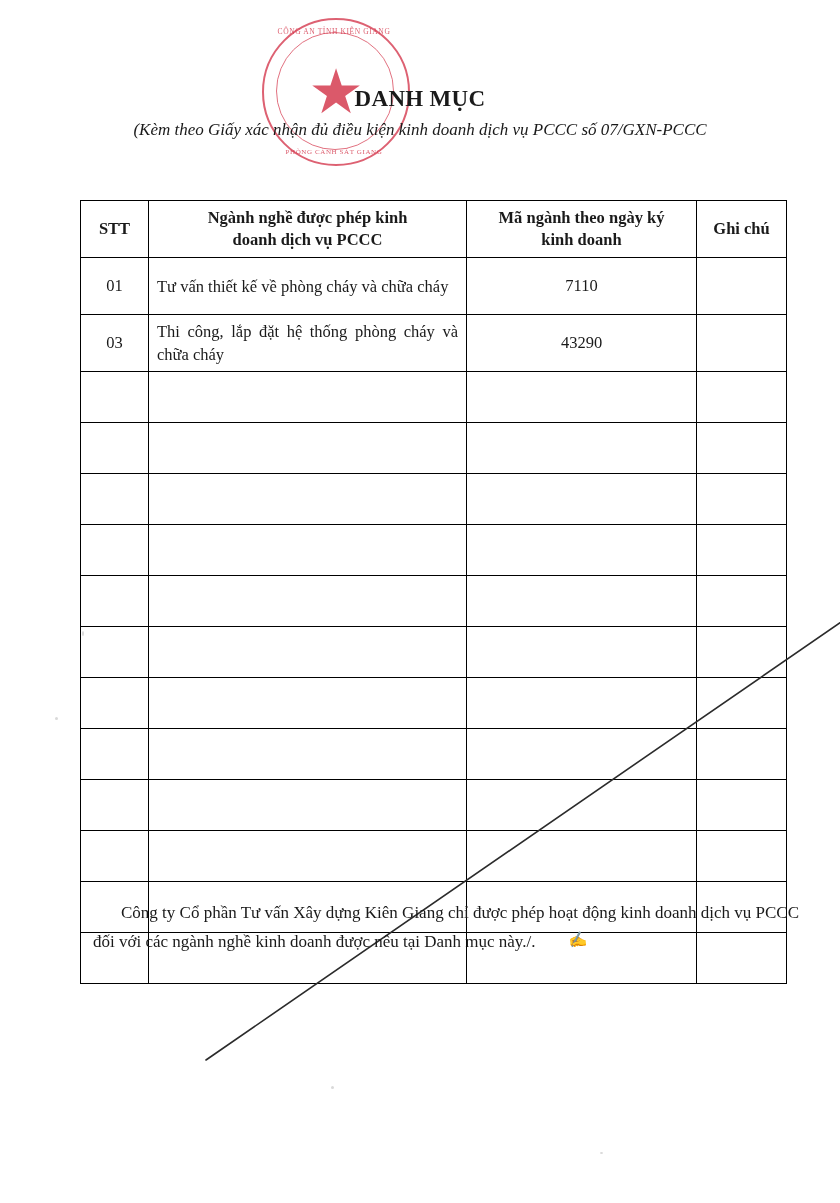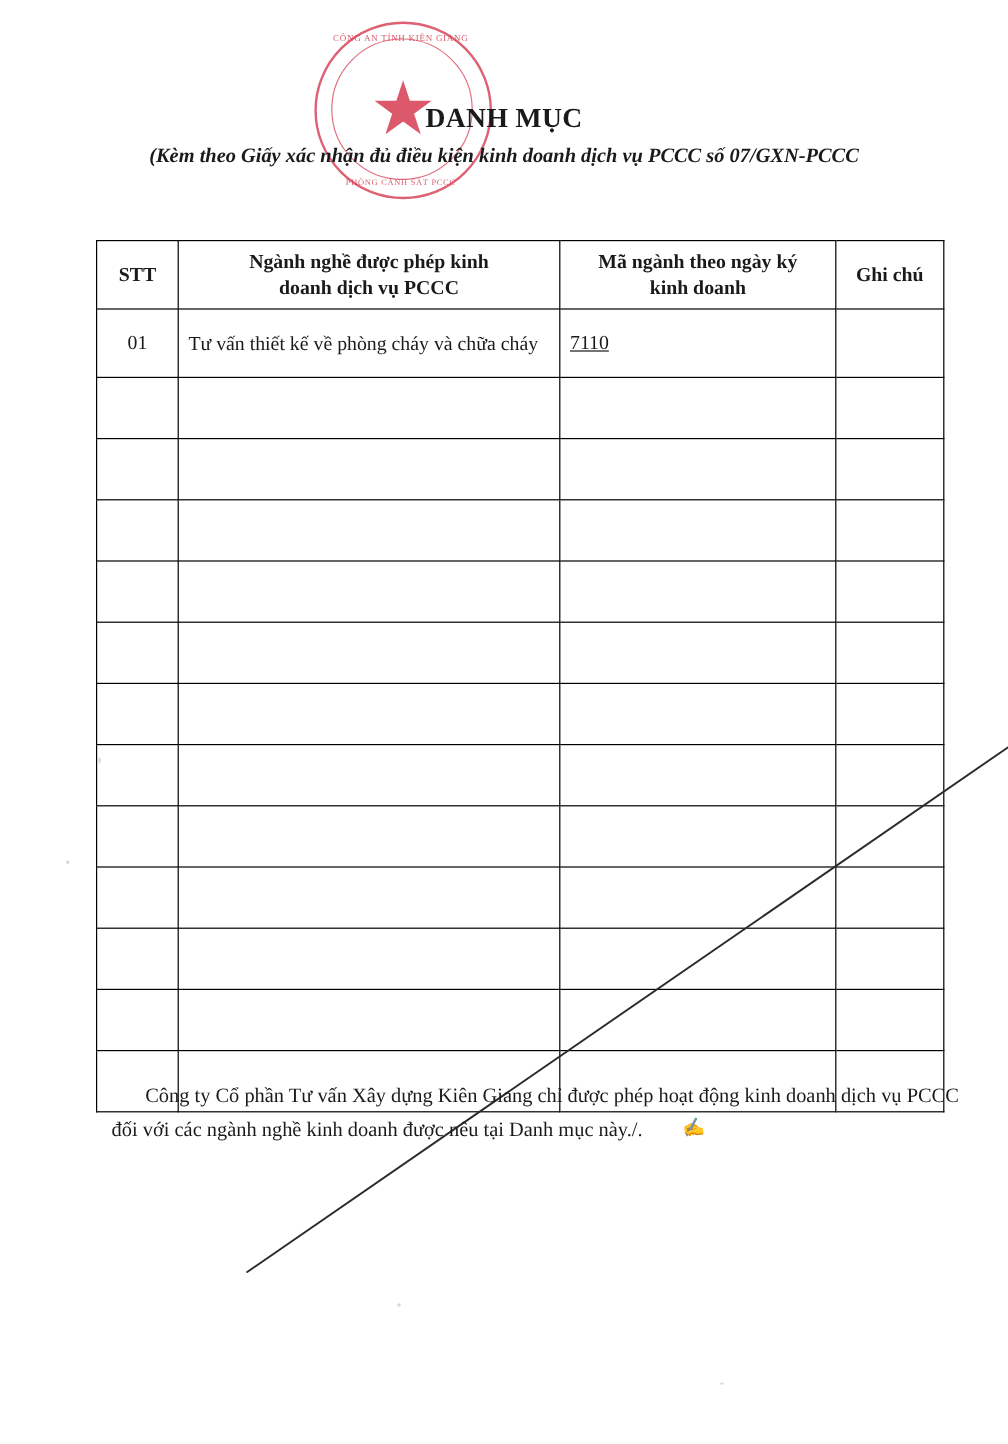--- a/index.html
+++ b/index.html
@@ -87,21 +87,21 @@
   .title-sub {
     font-size: 19px;
     font-weight: bold;
     letter-spacing: .2px;
     line-height: 26px;
   }
   .title-note {
     margin-top: 6px;
     font-size: 17px;
     font-style: italic;
-    font-weight: bold;
+    font-weight: normal;
     line-height: 25px;
   }
 
   
   .table-wrap {
     position: absolute;
     left: 80px;
     top: 200px;
     width: 706px;
   }
@@ -123,21 +123,21 @@
     line-height: 22px;
   }
   col.c-stt { width: 68px; }
   col.c-name { width: 318px; }
   col.c-code { width: 230px; }
   col.c-note { width: 90px; }
 
   td.stt { text-align: center; }
   td.name { text-align: left; line-height: 23px; }
   td.name.justify { text-align: justify; text-align-last: left; }
-  td.code { text-align: left; text-decoration: underline; }
+  td.code { text-align: center; }
   td.note { }
 
   tbody tr.data-row td { height: 48px; }
   tbody tr.empty-row td { height: 42px; }
 
   
   .diagonal {
     position: absolute;
     left: 93px;
     top: 200px;
@@ -176,21 +176,21 @@
 </head>
 <body>
 
 <div class="page">
 
   <div class="seal">
     <div class="ring-outer"></div>
     <div class="ring-inner"></div>
     <div class="seal-text-top">CÔNG AN TỈNH KIÊN GIANG</div>
     <div class="star">★</div>
-    <div class="seal-text-bottom">PHÒNG CẢNH SÁT PCCC</div>
+    <div class="seal-text-bottom">PHÒNG CẢNH SÁT GIANG</div>
   </div>
 
   <div class="heading">
     <div class="title-main">DANH MỤC</div>
     <div class="title-note">(Kèm theo Giấy xác nhận đủ điều kiện kinh doanh dịch vụ PCCC số 07/GXN-PCCC</div>
   </div>
 
   <div class="table-wrap">
     <table class="doc-table">
       <colgroup>
@@ -213,20 +213,26 @@
           <th>Ghi chú</th>
         </tr>
       </thead>
       <tbody id="table-body">
           <tr class="data-row">
             <td class="stt">01</td>
             <td class="name">Tư vấn thiết kế về phòng cháy và chữa cháy</td>
             <td class="code">7110</td>
             <td class="note"></td>
           </tr>
+          <tr class="data-row">
+            <td class="stt">03</td>
+            <td class="name justify">Thi công, lắp đặt hệ thống phòng cháy và chữa cháy</td>
+            <td class="code">43290</td>
+            <td class="note"></td>
+          </tr>
           <tr class="empty-row">
             <td>&nbsp;</td>
             <td>&nbsp;</td>
             <td>&nbsp;</td>
             <td>&nbsp;</td>
           </tr>
           <tr class="empty-row">
             <td>&nbsp;</td>
             <td>&nbsp;</td>
             <td>&nbsp;</td>

